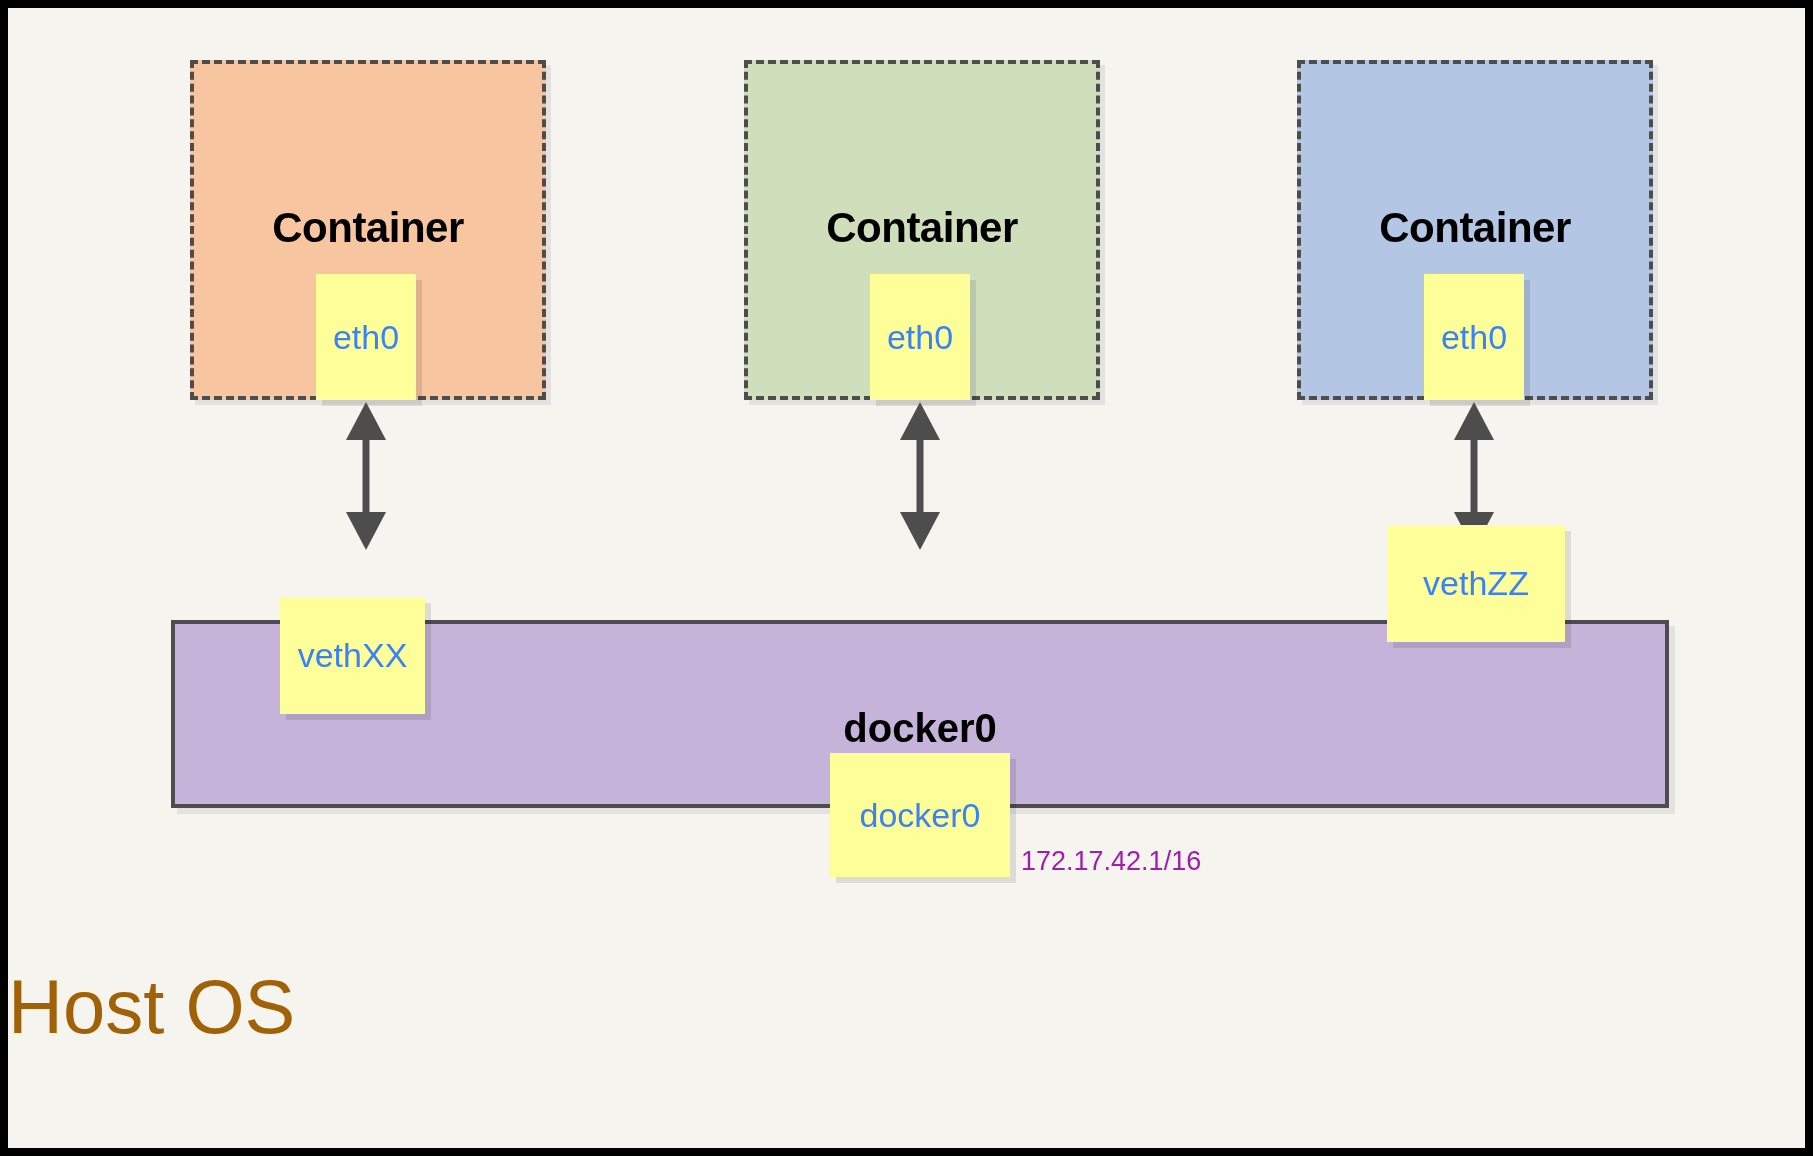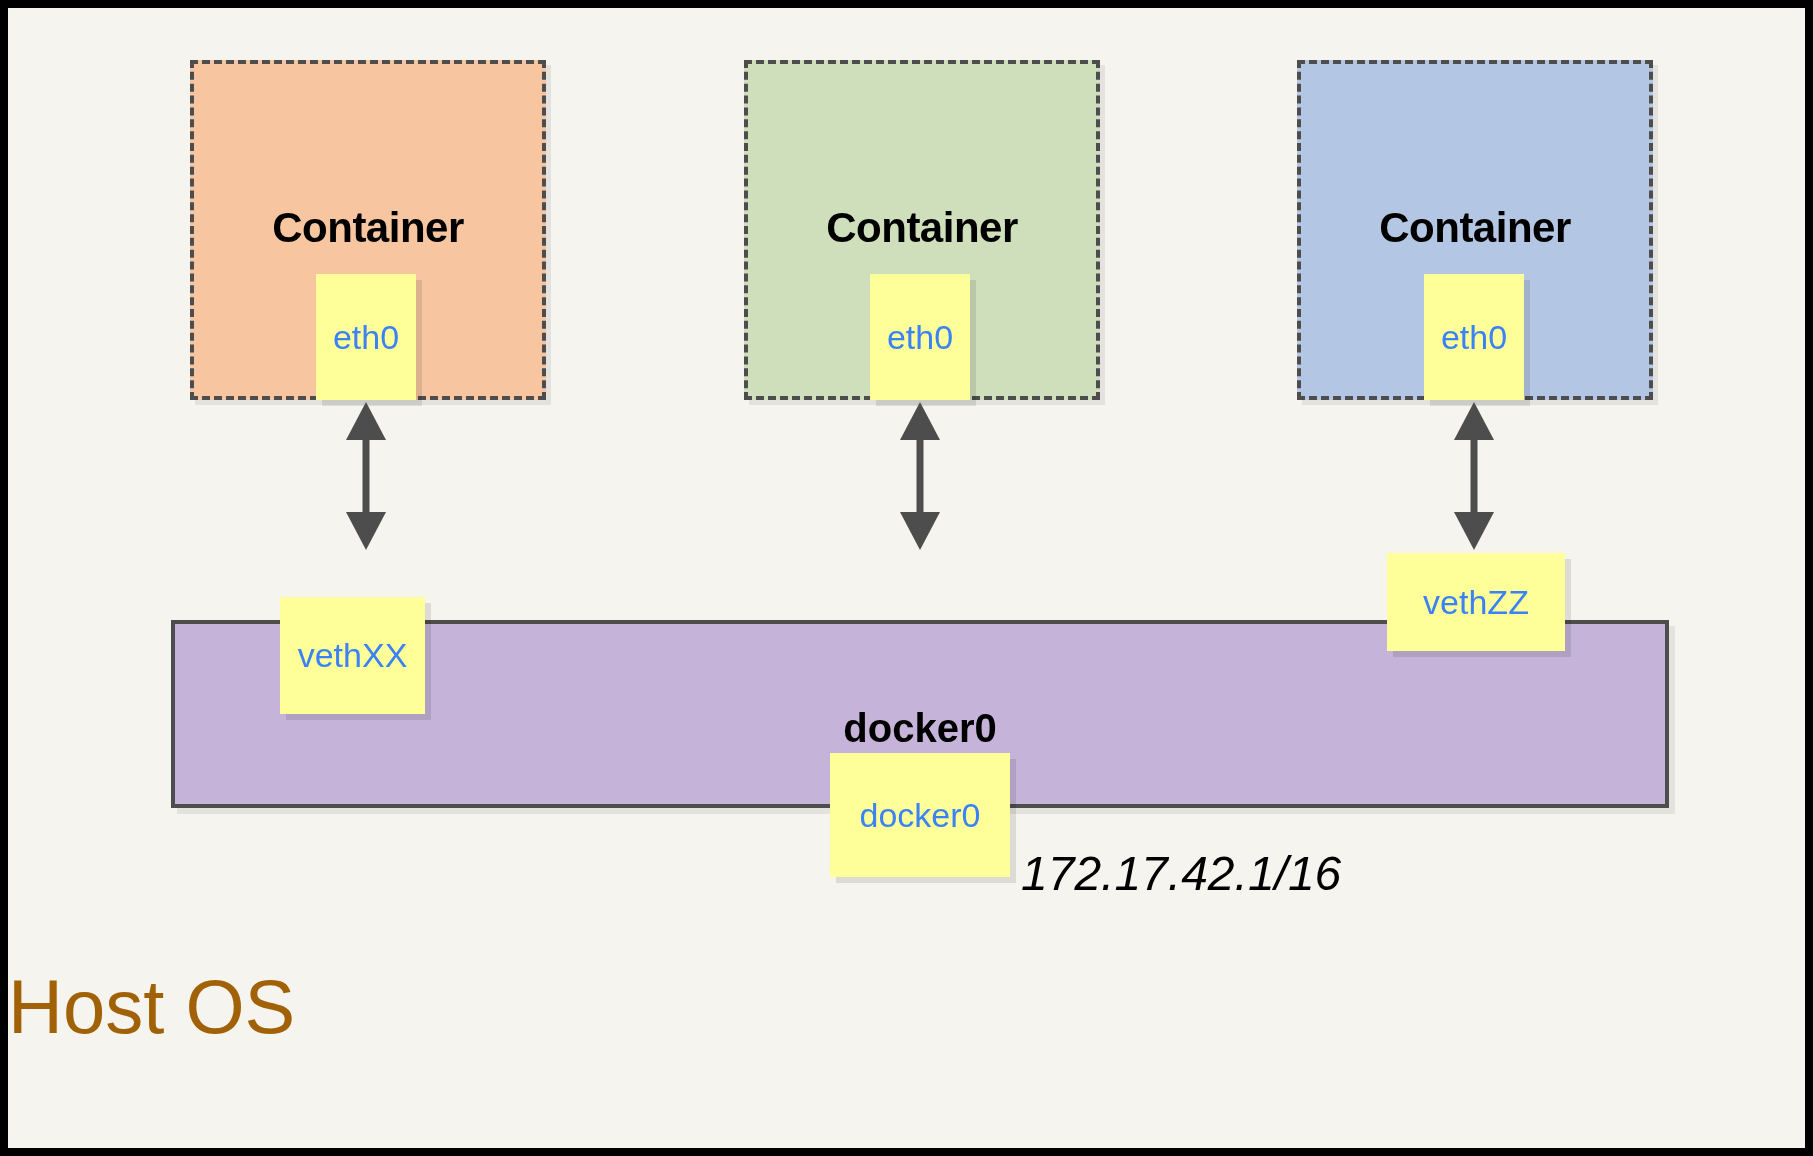--- a/index.html
+++ b/index.html
@@ -73,24 +73,23 @@
   }
 
   
   .arrow {
     position: absolute;
   }
 
   
   .ip-label {
     position: absolute;
-    font-size: 48px;
-    color: #000000;
+    font-size: 27px;
+    color: #a21caf;
     white-space: nowrap;
-    font-style: italic;
   }
   #host-os-label {
     position: absolute;
     left: 0;
     right: 6px;
     text-align: left;
     font-size: 76px;
     color: #a16207;
     white-space: nowrap;
   }
@@ -139,21 +138,21 @@
     <polygon points="28,150 48,112 8,112" fill="#4d4d4d"></polygon>
   </svg>
 
   <div id="docker0-bar" style="left:163px; top:612px; width:1498px; height:188px;">
     <div id="docker0-bar-label">docker0</div>
   </div>
 
   <div class="iface" style="left:272px; top:545px; width:145px; height:117px;margin-top:44px;">
     <span>vethXX</span>
   </div>
-  <div class="iface" style="left:1379px; top:545px; width:178px; height:98px;">
+  <div class="iface" style="left:1379px; top:517px; width:178px; height:117px;">
     <span>vethZZ</span>
   </div>
 
   <div class="iface" style="left:822px; top:745px; width:180px; height:124px;">
     <span>docker0</span>
   </div>
 
   <div class="ip-label" style="left:1013px; top:838px;">172.17.42.1/16</div>
 
   <div id="host-os-label" style="top:955px;">Host OS</div>

